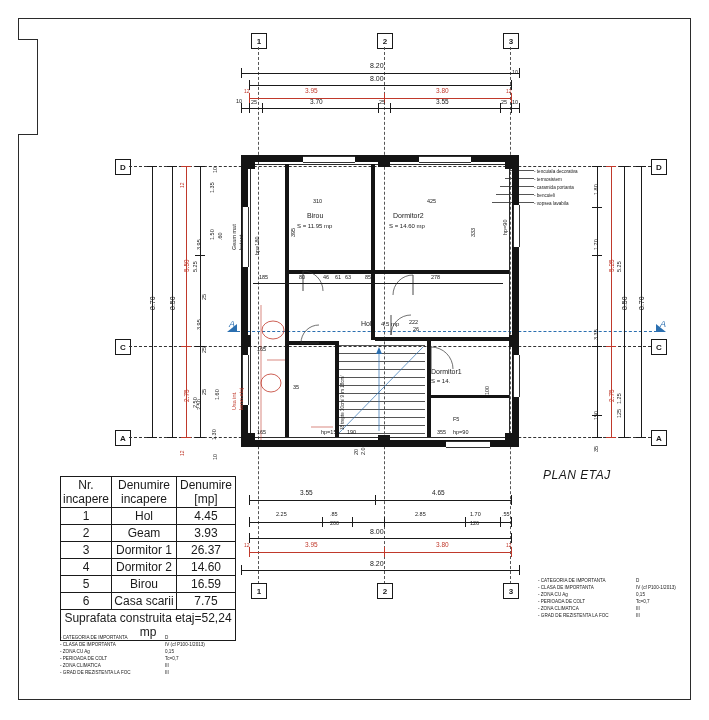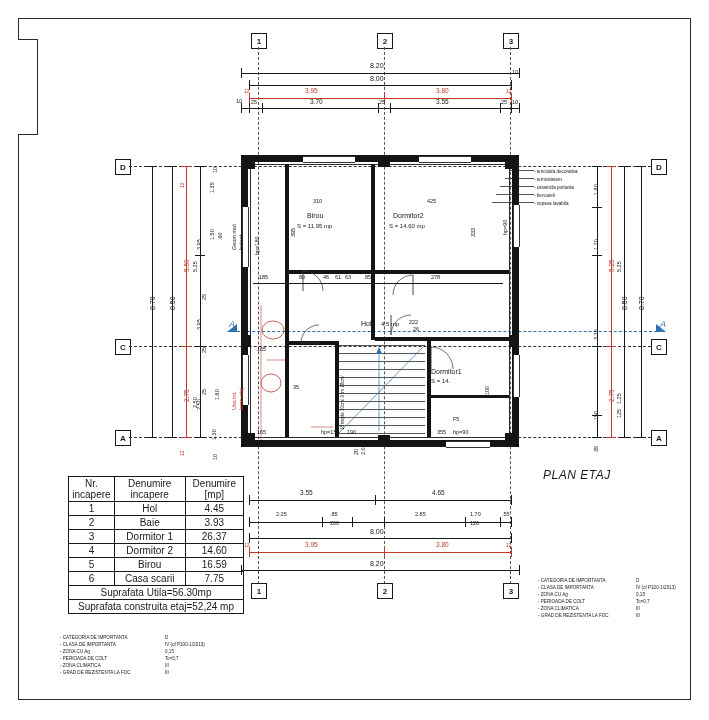--- a/index.html
+++ b/index.html
@@ -10,21 +10,21 @@
   .txtr{position:absolute;white-space:nowrap;font-size:6.5px;line-height:1;color:#c0392b;}
   .txtb{position:absolute;white-space:nowrap;font-size:6px;line-height:1;color:#1a1a1a;}
   .vert{transform-origin:0 0;transform:rotate(-90deg);}
   .marker{position:absolute;width:14px;height:14px;border:1px solid #1a1a1a;font-size:8px;
           display:flex;align-items:center;justify-content:center;background:#fff;font-weight:bold;}
   .dim{position:absolute;height:1px;background:#1a1a1a;}
   .dimv{position:absolute;width:1px;background:#1a1a1a;}
   .dimr{position:absolute;height:1px;background:#c0392b;}
   .dimrv{position:absolute;width:1px;background:#c0392b;}
   .wall{position:absolute;background:#141414;}
-  table.tbl{position:absolute;border-collapse:collapse;font-size:10px;margin-left:8px;}
+  table.tbl{position:absolute;border-collapse:collapse;font-size:12px;}
   table.tbl td,table.tbl th{border:1px solid #1a1a1a;padding:1px 2px;text-align:center;font-weight:normal;}
   .notes{position:absolute;font-size:4.6px;line-height:1.55;white-space:pre;}
   .plantitle{position:absolute;font-style:italic;font-size:12px;letter-spacing:.5px;}
   .dash{position:absolute;border-top:1px dashed #2b6fb0;}
   .dashk{position:absolute;border-top:1px dashed #333;}
   .thin{position:absolute;background:#555;}
   svg{position:absolute;overflow:visible;}
 </style>
 </head>
 <body>
@@ -418,21 +418,21 @@
         <div>[mp]</div>
       </td>
     </tr>
     <tr>
       <td>1</td>
       <td>Hol</td>
       <td>4.45</td>
     </tr>
     <tr>
       <td>2</td>
-      <td>Baie</td>
+      <td>Geam</td>
       <td>3.93</td>
     </tr>
     <tr>
       <td>3</td>
       <td>Dormitor 1</td>
       <td>26.37</td>
     </tr>
     <tr>
       <td>4</td>
       <td>Dormitor 2</td>
@@ -440,23 +440,20 @@
     </tr>
     <tr>
       <td>5</td>
       <td>Birou</td>
       <td>16.59</td>
     </tr>
     <tr>
       <td>6</td>
       <td>Casa scarii</td>
       <td>7.75</td>
-    </tr>
-    <tr>
-      <td colspan="3">Suprafata Utila=56.30mp</td>
     </tr>
     <tr>
       <td colspan="3">Suprafata construita etaj=52,24 mp</td>
     </tr>
   </tbody>
     </table>
 
   <div style="position:absolute;left:60px;top:634px;width:178px;">
     <div style="position:relative;height:47px;">
       <div class="notes" style="left:0;top:0;">- CATEGORIA DE IMPORTANTA</div>

